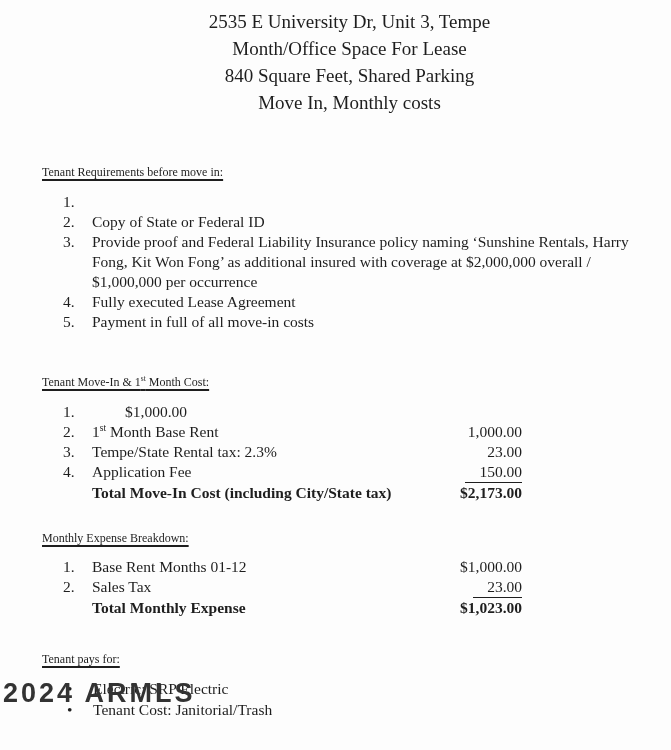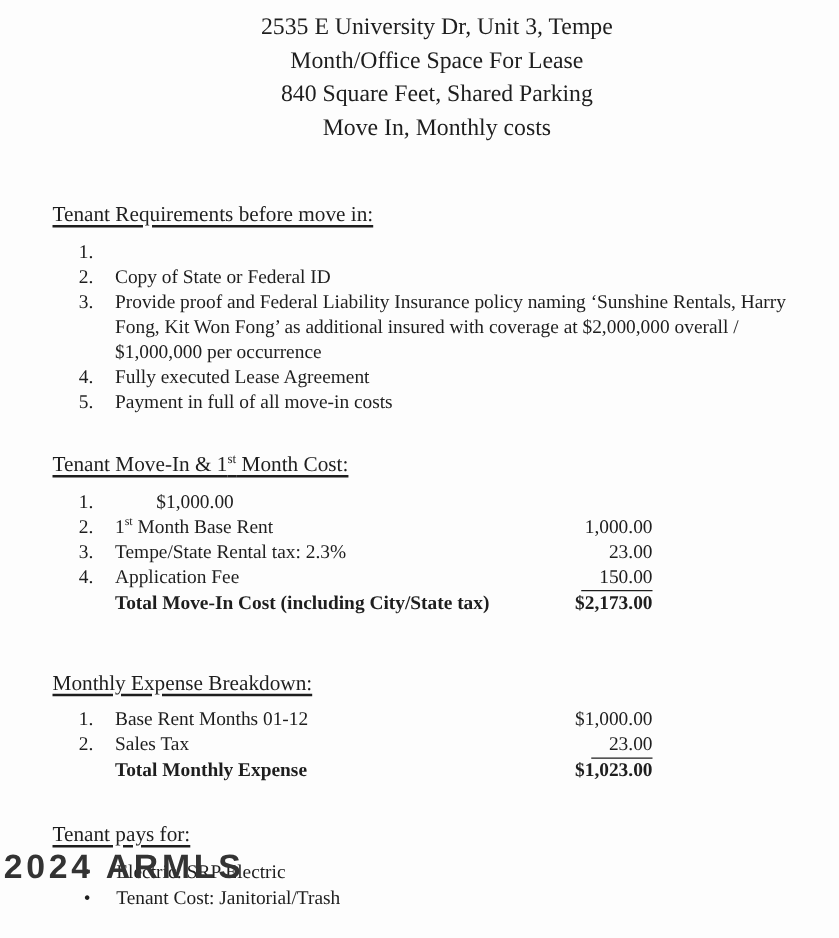--- a/index.html
+++ b/index.html
@@ -13,32 +13,32 @@
   }
   .title-block {
     padding-top: 8px;
     padding-left: 28px;
     text-align: center;
     font-size: 19px;
     line-height: 27px;
   }
   .section-heading {
     margin-left: 42px;
-    font-size: 17px;
+    font-size: 12px;
     line-height: 20px;
     text-decoration: underline;
     text-decoration-thickness: 1.5px;
     text-underline-offset: 3px;
     white-space: nowrap;
   }
   .mt-h1 { margin-top: 46px; }
   .mt-list1 { margin-top: 10px; }
-  .mt-h2 { margin-top: 30px; }
+  .mt-h2 { margin-top: 40px; }
   .mt-list2 { margin-top: 10px; }
-  .mt-h3 { margin-top: 44px; }
+  .mt-h3 { margin-top: 25px; }
   .mt-list3 { margin-top: 9px; }
   .mt-h4 { margin-top: 31px; }
   .mt-bullets { margin-top: 9px; }
 
   .numlist { margin-left: 63px; font-size: 15.5px; }
   .req-row { display: flex; line-height: 20px; }
   .num-cell { flex: none; width: 29px; }
   .text-cell { white-space: nowrap; }
   .text-line { white-space: nowrap; line-height: 20px; }
 

